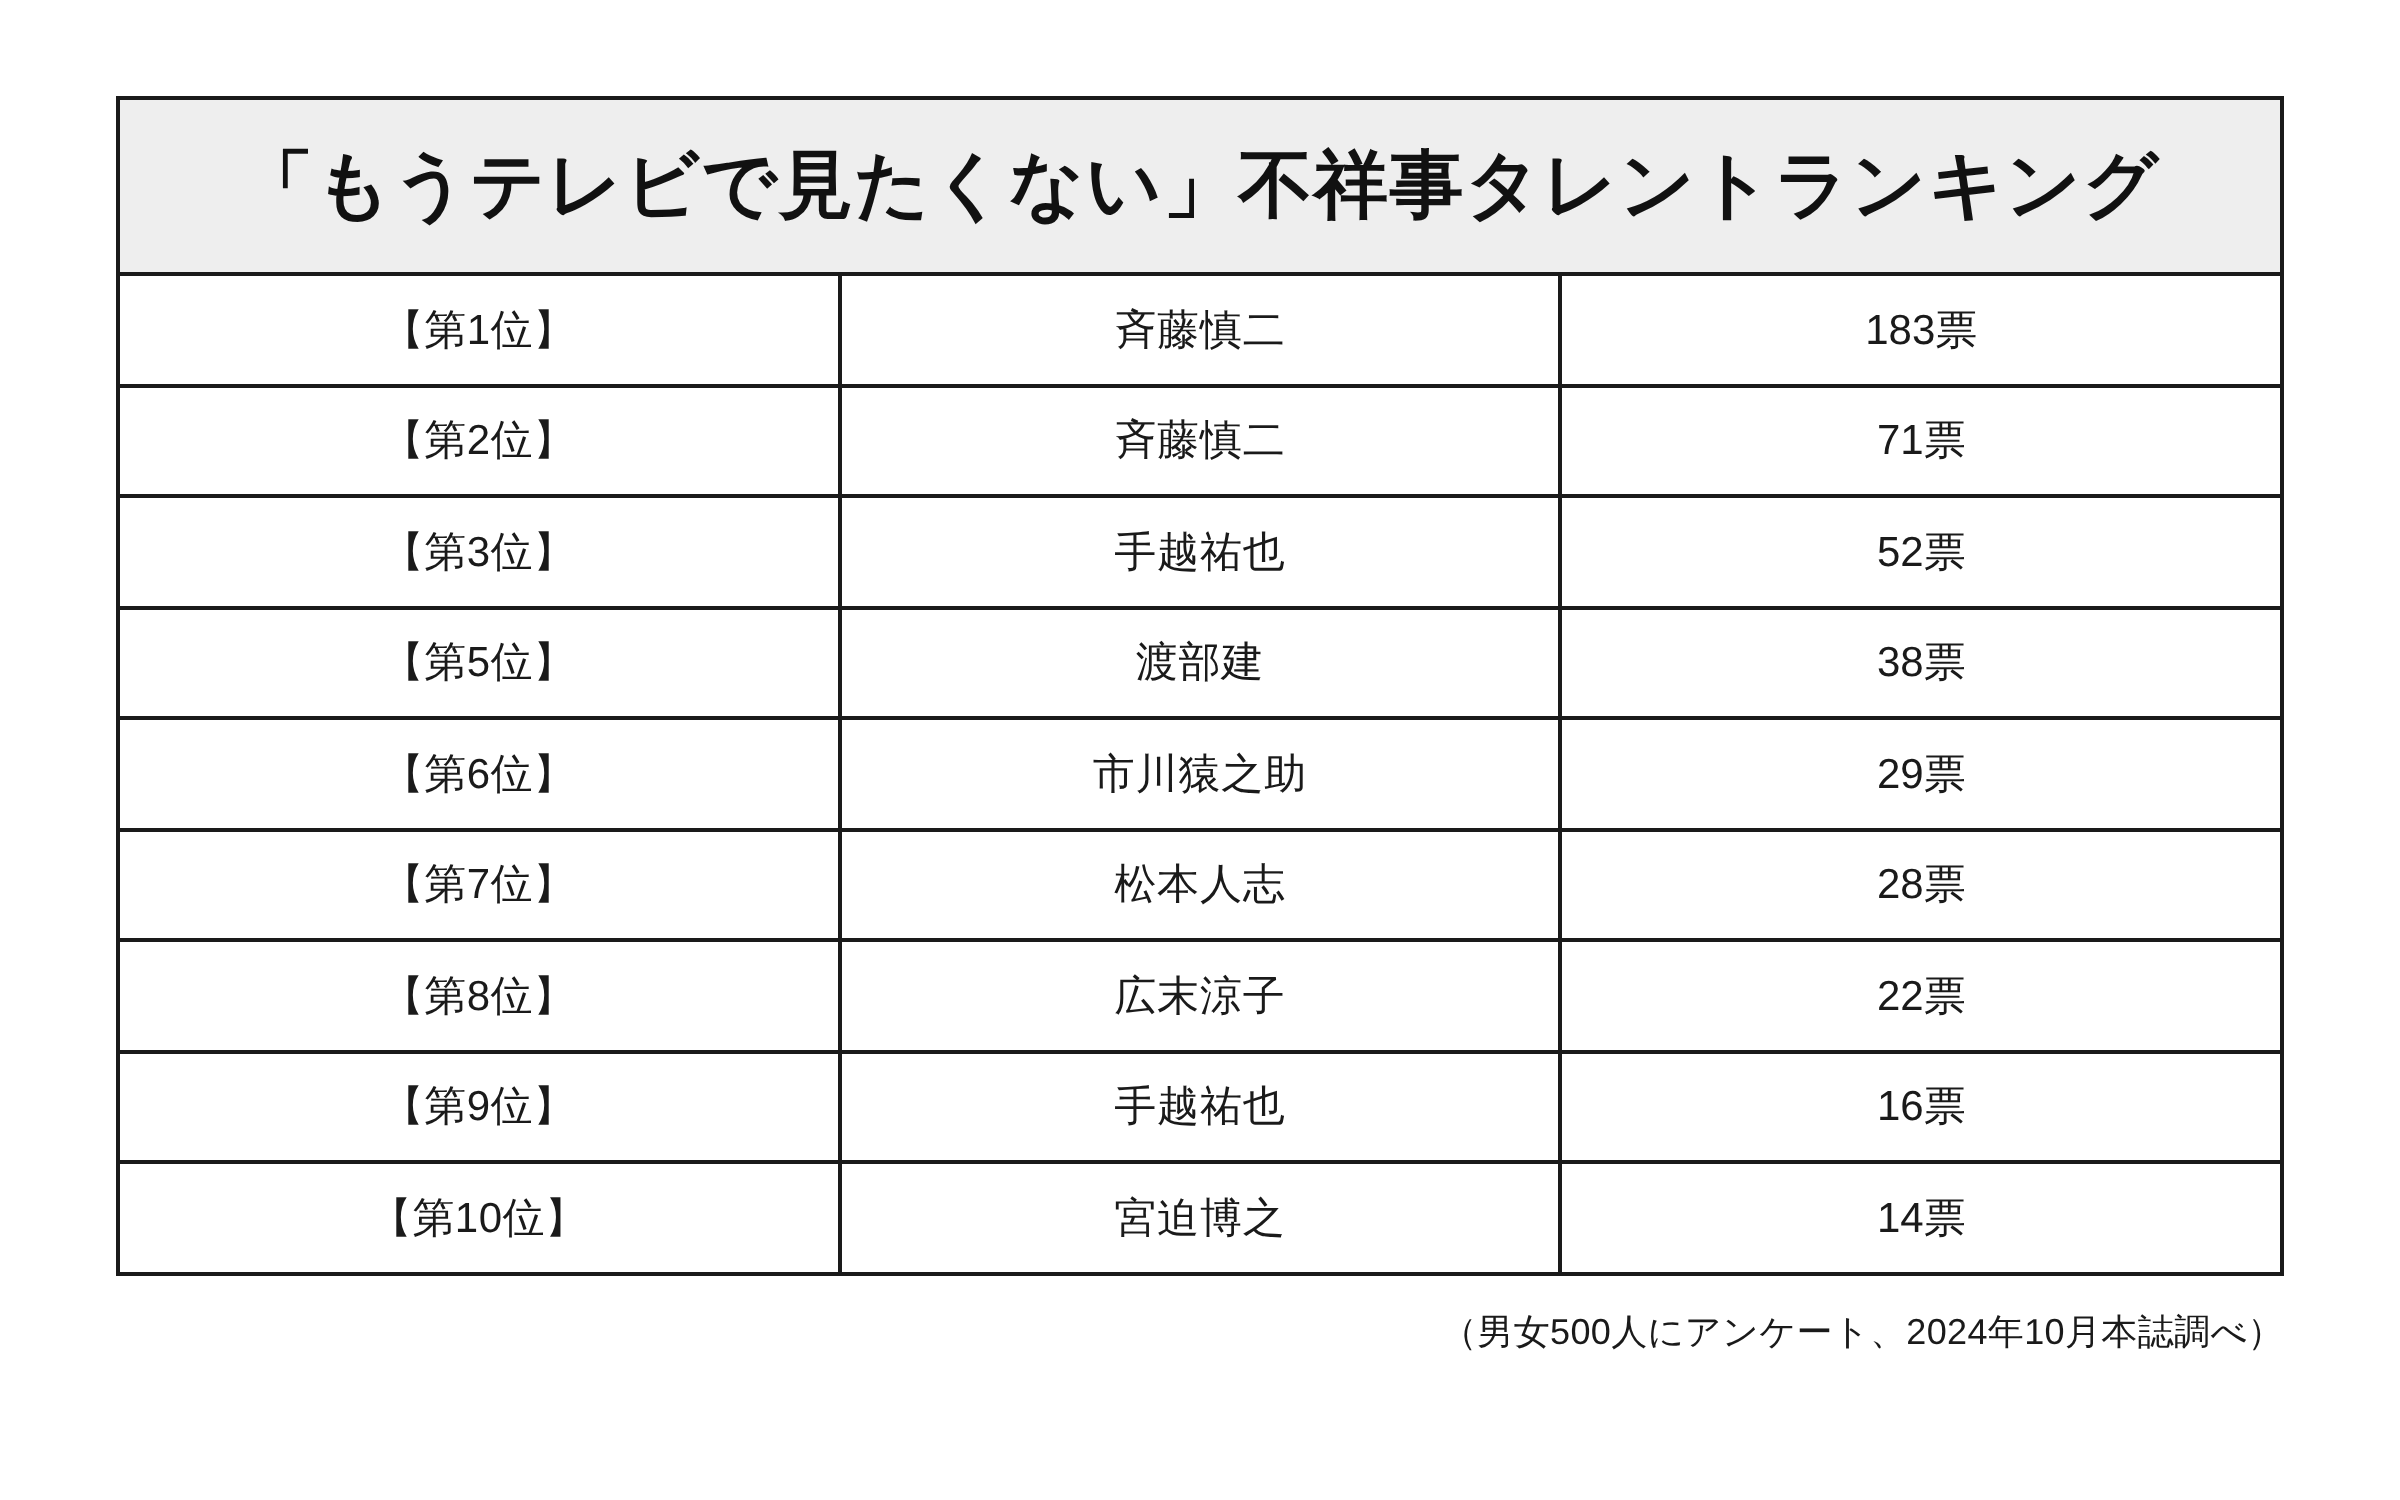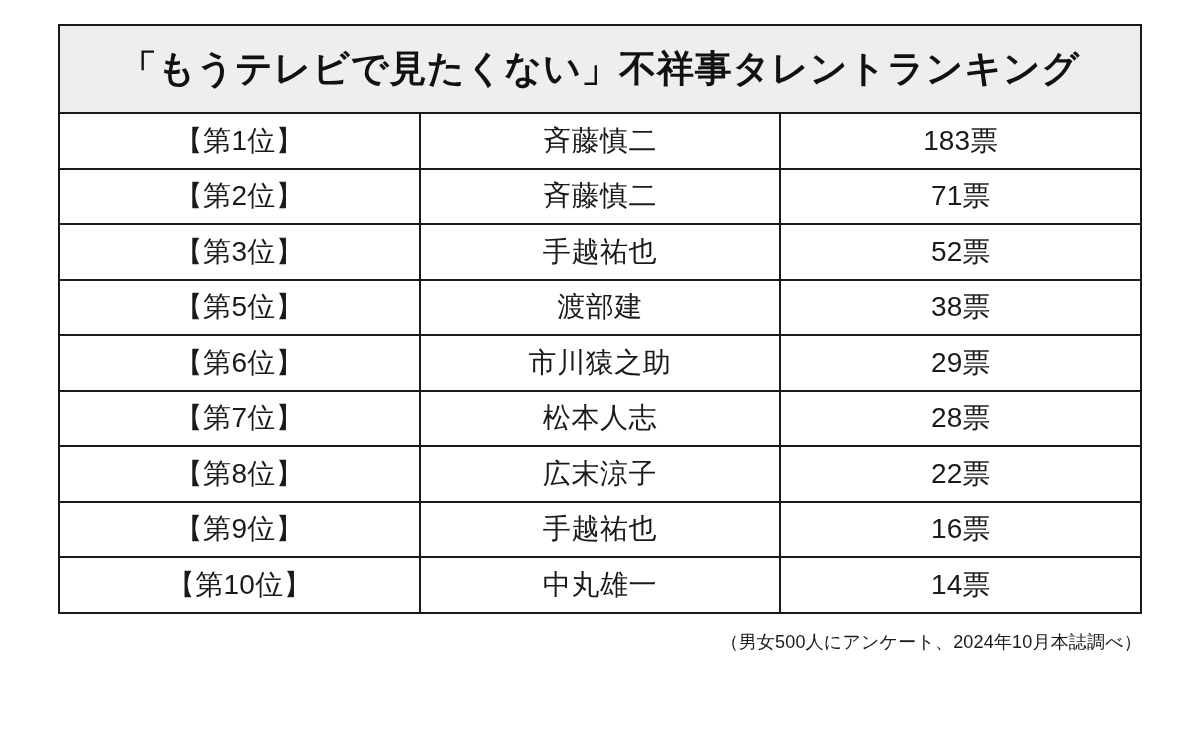--- a/index.html
+++ b/index.html
@@ -13,21 +13,21 @@
     font-family: "Liberation Sans", "DejaVu Sans", sans-serif;
     color: #1a1a1a;
     overflow: hidden;
   }
 
   .page {
     position: relative;
     width: 1200px;
     height: 750px;
     box-sizing: border-box;
-    padding: 24px 58px 0 58px;
+    padding: 48px 58px 0 58px;
     border-radius: 23px;
   }
 
   .ranking-table {
     width: 1084px;
     border-collapse: collapse;
     table-layout: fixed;
     border: 2px solid #1a1a1a;
   }
 
@@ -47,21 +47,21 @@
     letter-spacing: 0.02em;
     color: #111111;
   }
 
   .col-rank { width: 264px; }
   .col-name { width: 512px; }
   .col-votes { width: 308px; margin-left: 38px; }
 
   .data-row td {
     height: 53.5px;
-    font-size: 28px;
+    font-size: 21px;
     font-weight: normal;
     color: #1a1a1a;
   }
 
   .rank-cell {
     font-size: 28px;
     letter-spacing: 0.01em;
   }
 
   .name-cell {
@@ -129,21 +129,21 @@
         <td class="col-name name-cell">広末涼子</td>
         <td class="col-votes votes-cell">22票</td>
       </tr>
       <tr class="data-row">
         <td class="col-rank rank-cell">【第9位】</td>
         <td class="col-name name-cell">手越祐也</td>
         <td class="col-votes votes-cell">16票</td>
       </tr>
       <tr class="data-row">
         <td class="col-rank rank-cell">【第10位】</td>
-        <td class="col-name name-cell">中丸雄一</td>
+        <td class="col-name name-cell">宮迫博之</td>
         <td class="col-votes votes-cell">14票</td>
       </tr>
     </tbody>
   </table>
 
   <div class="footnote">（男女500人にアンケート、2024年10月本誌調べ）</div>
 
 </div>
 
 </body></html>

